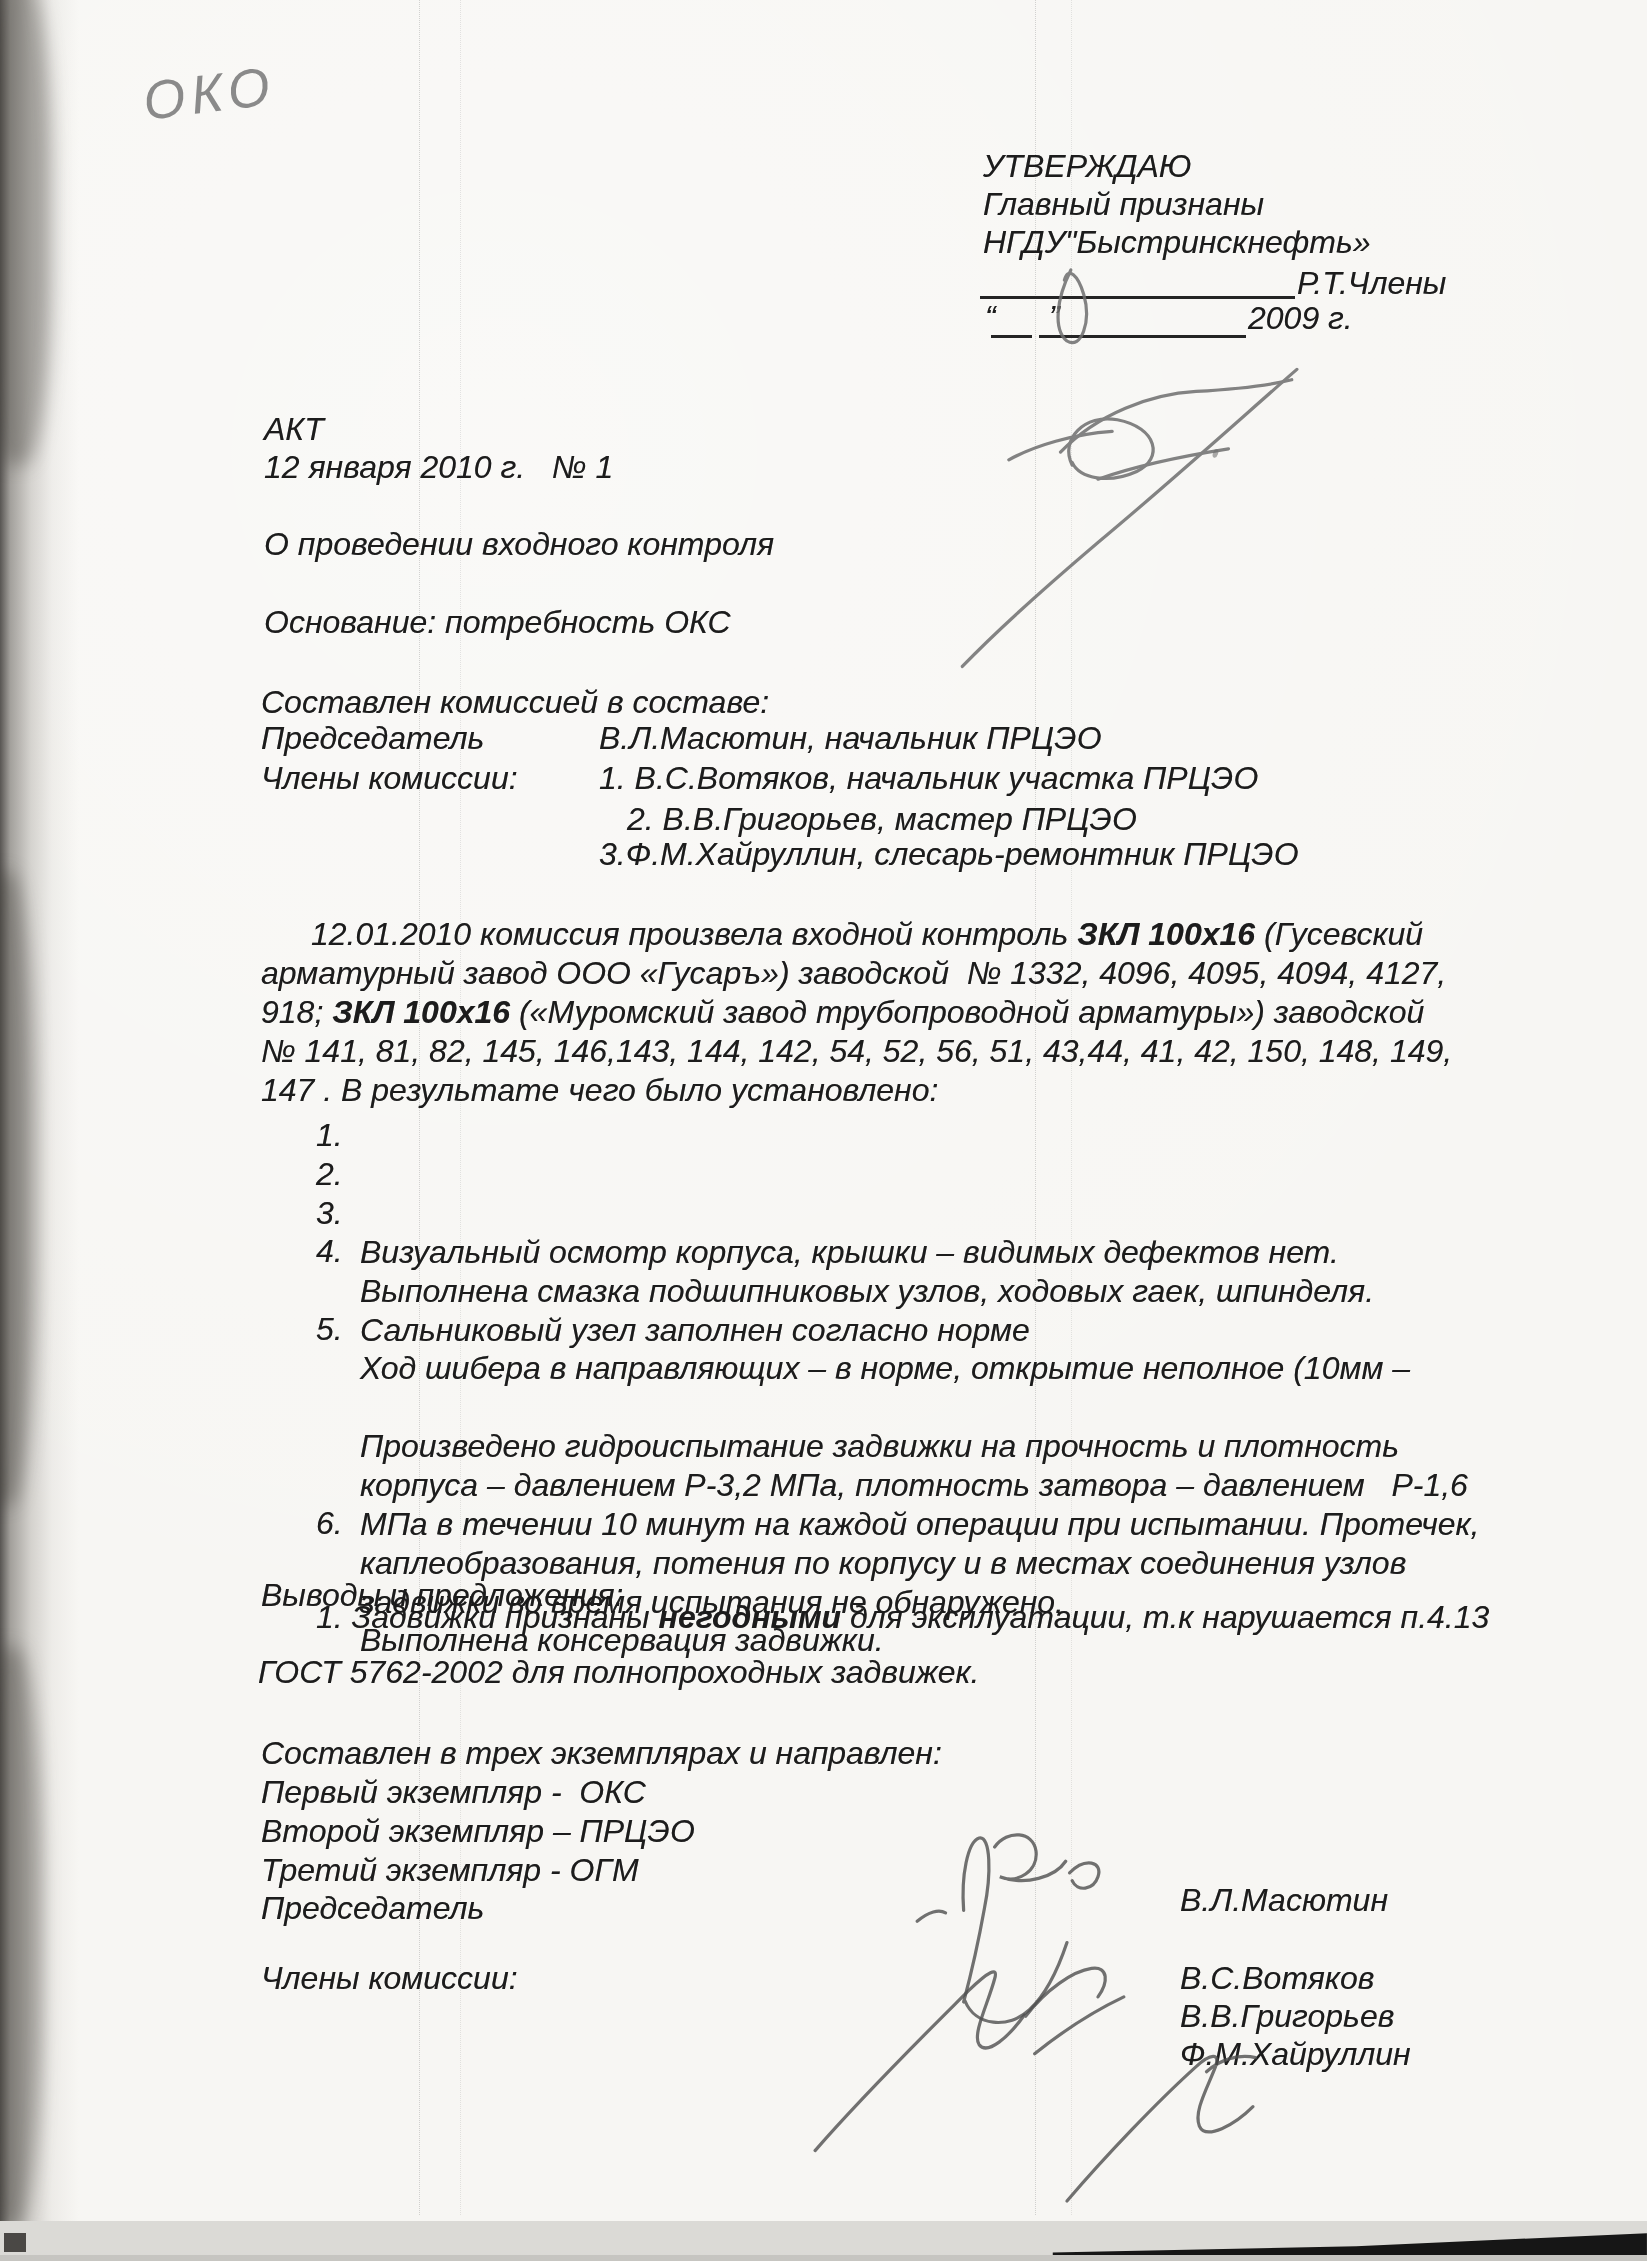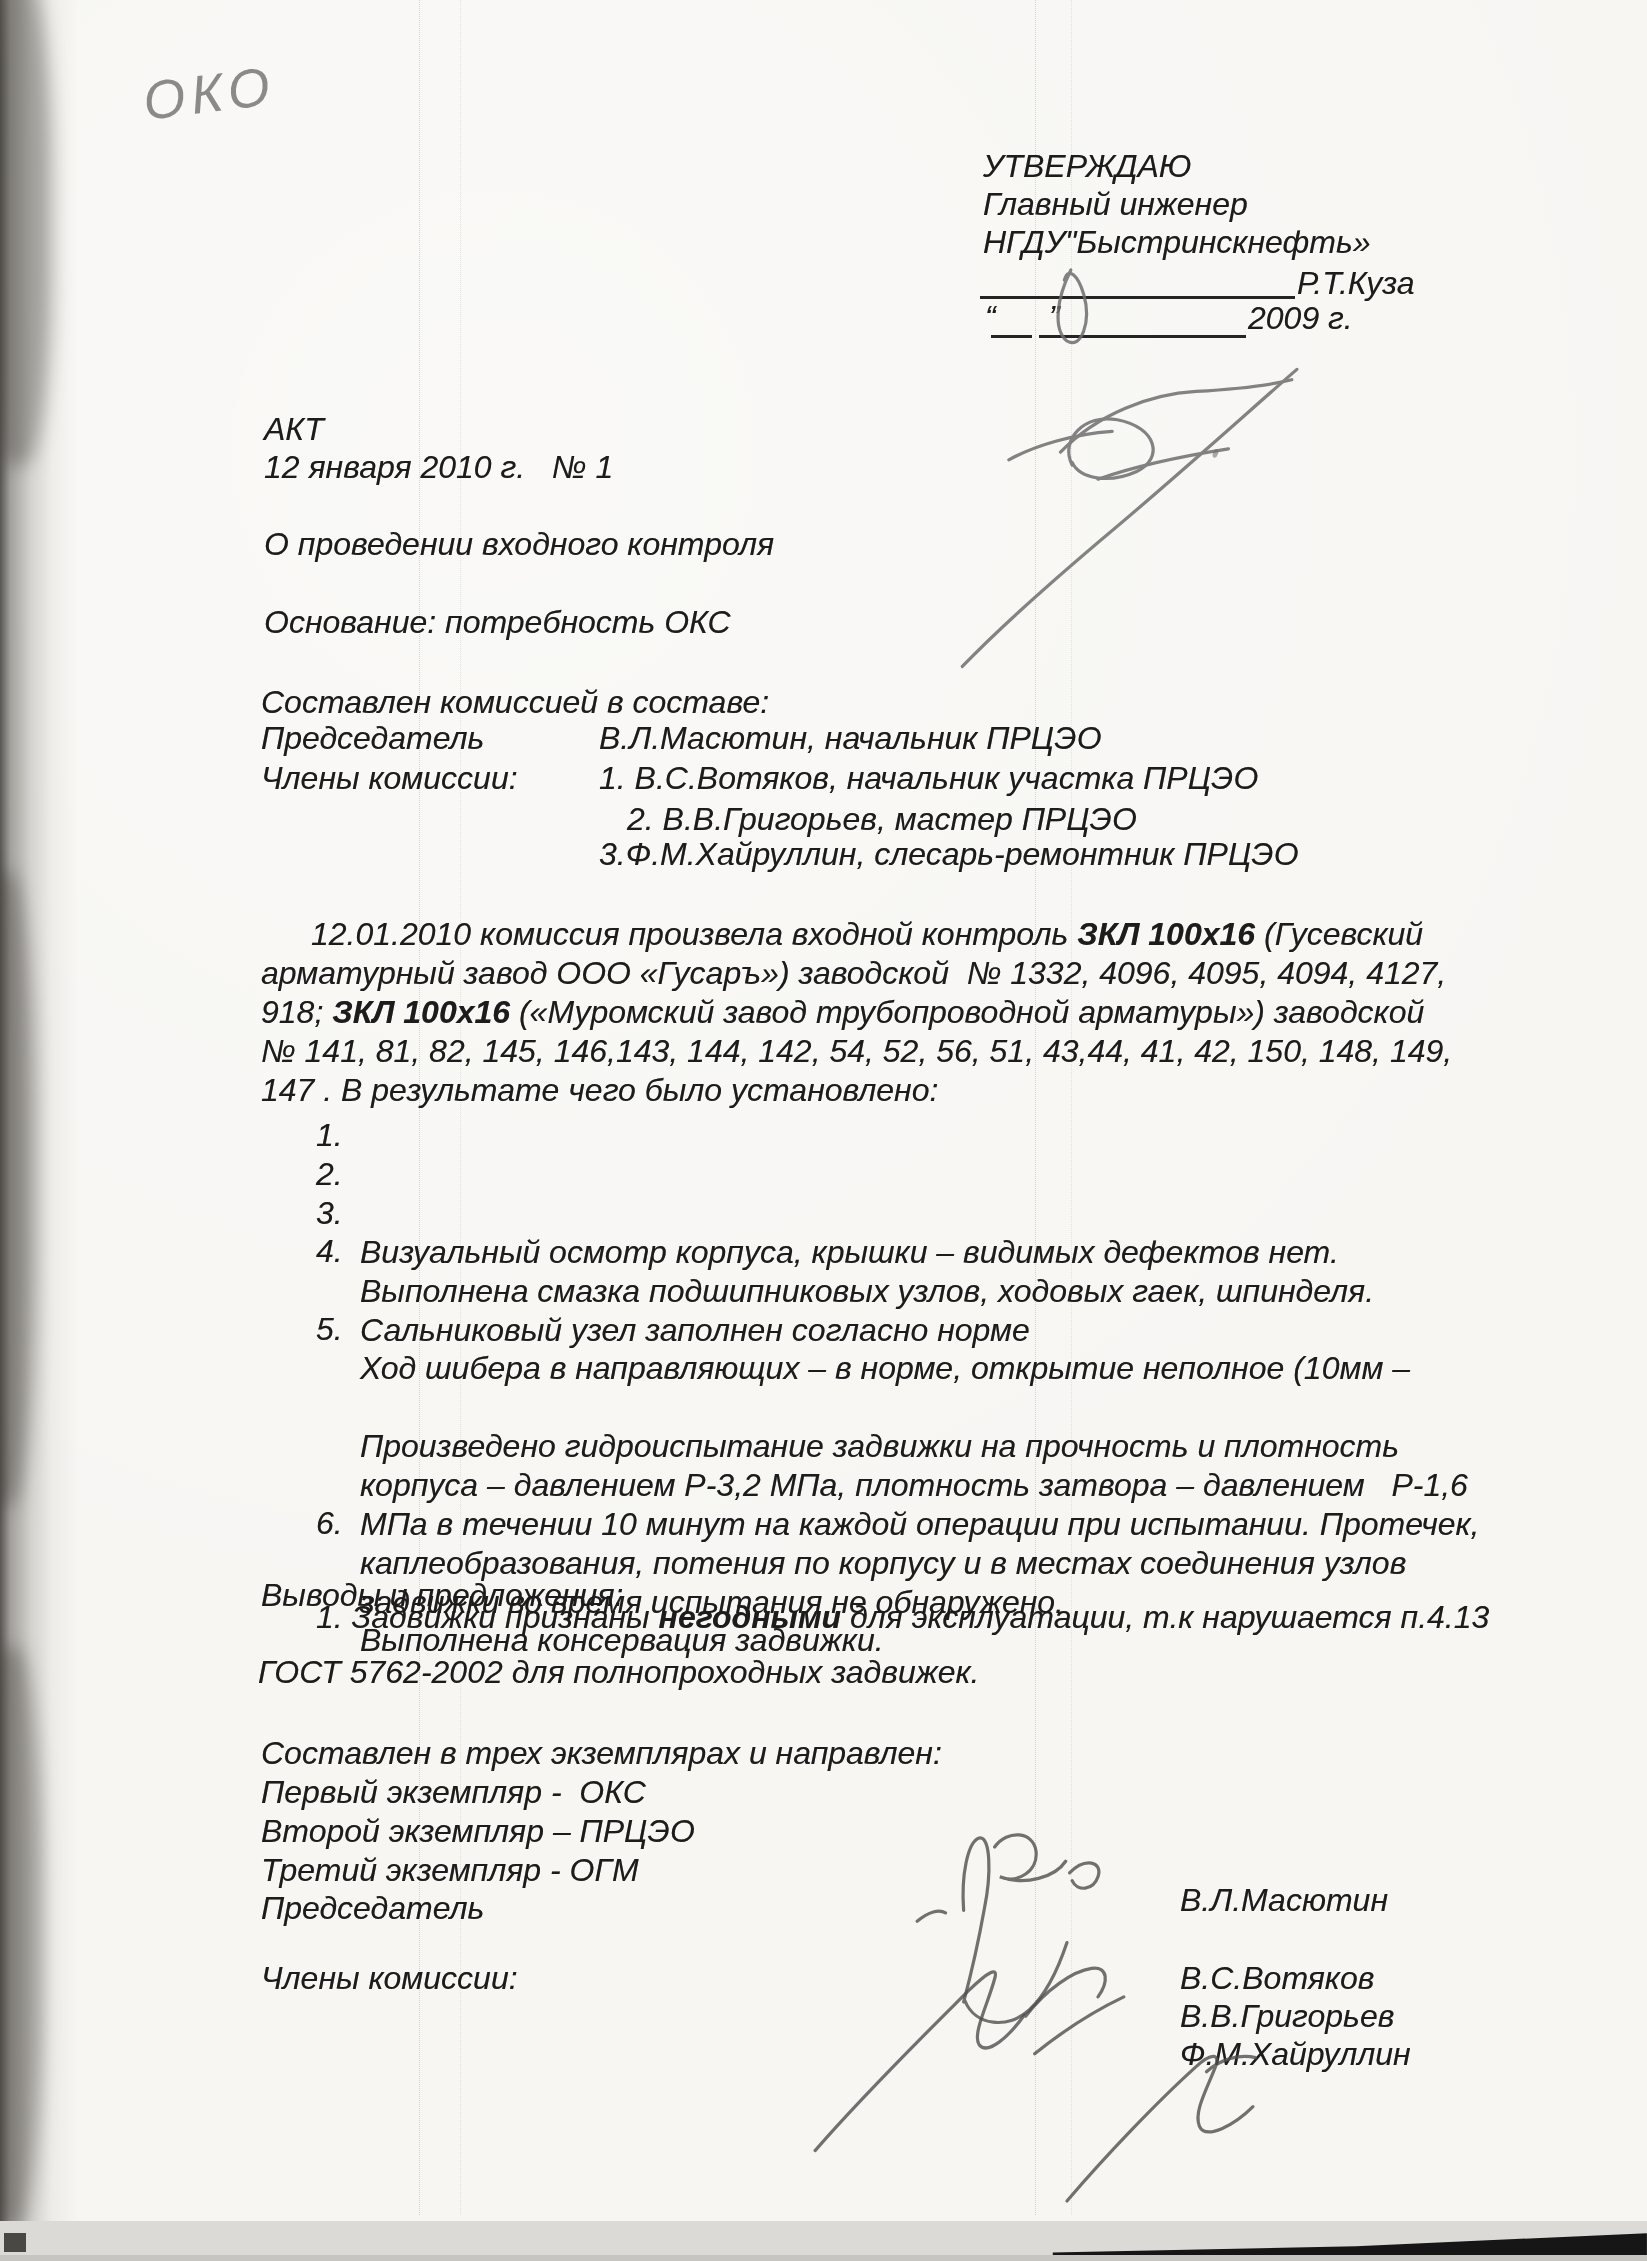--- a/index.html
+++ b/index.html
@@ -58,24 +58,24 @@
   <div class="blob" style="left:-22.6px;top:1647px;width:65px;height:581px;"></div>
   <div class="crease" style="left:419px;"></div>
   <div class="crease" style="left:460px;opacity:.6;"></div>
   <div class="crease" style="left:1035px;"></div>
   <div class="crease" style="left:1071px;opacity:.6;"></div>
   <div class="speck"></div>
 
   <div class="hand">ОКО</div>
 
   <div class="t" style="left:983px;top:147px;">УТВЕРЖДАЮ</div>
-  <div class="t" style="left:983px;top:185px;">Главный инженер</div>
+  <div class="t" style="left:983px;top:185px;">Главный признаны</div>
   <div class="t" style="left:983px;top:223px;">НГДУ"Быстринскнефть»</div>
   <div class="uline" style="left:980px;top:296px;width:315px;"></div>
-  <div class="t" style="left:1297px;top:264px;">Р.Т.Куза</div>
+  <div class="t" style="left:1297px;top:264px;">Р.Т.Члены</div>
   <div class="t" style="left:985px;top:298px;">“      ”</div>
   <div class="uline" style="left:991px;top:335px;width:41px;"></div>
   <div class="uline" style="left:1039px;top:335px;width:207px;"></div>
   <div class="t" style="left:1248px;top:299px;">2009 г.</div>
 
   <div class="t" style="left:264px;top:410px;">АКТ</div>
   <div class="t" style="left:264px;top:448px;">12 января 2010 г.   № 1</div>
   <div class="t" style="left:264px;top:525px;">О проведении входного контроля</div>
   <div class="t" style="left:264px;top:603px;">Основание: потребность ОКС</div>
 

